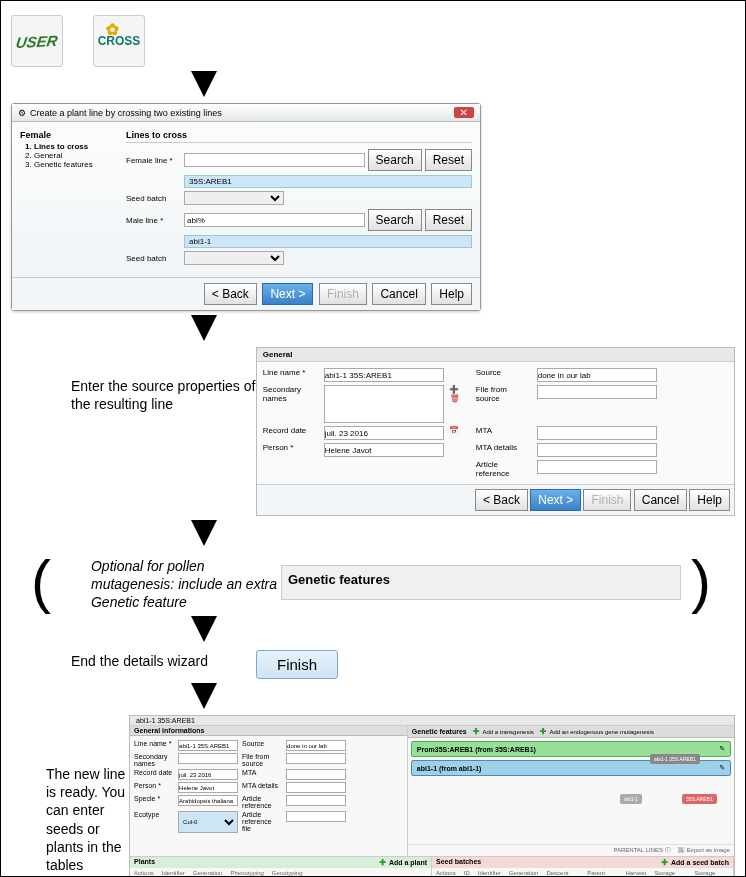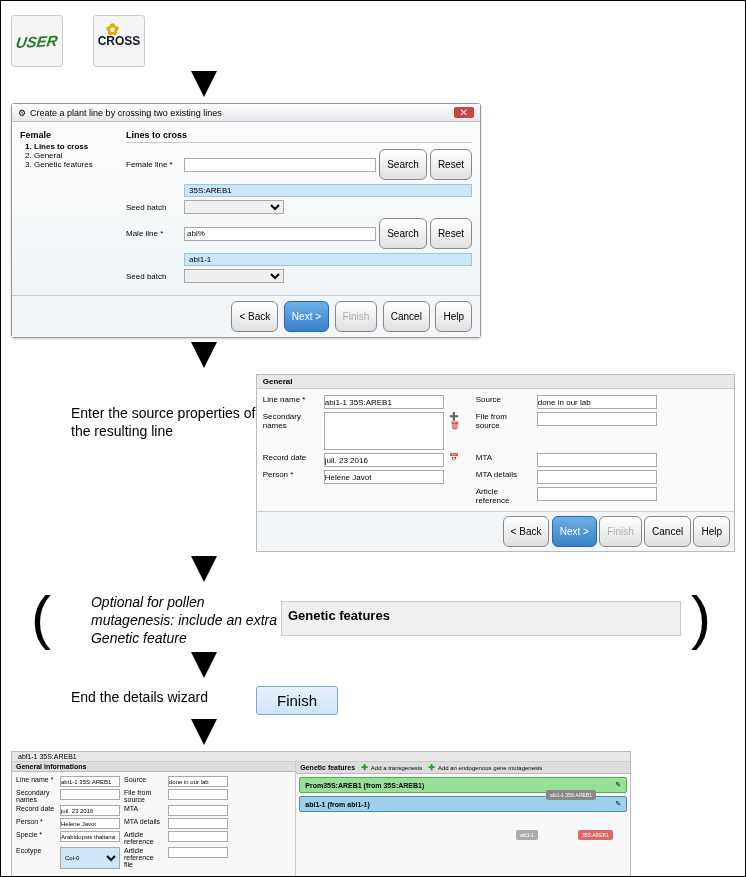--- a/index.html
+++ b/index.html
@@ -3,38 +3,38 @@
 <meta charset="utf-8">
 <style>
 *{box-sizing:border-box;margin:0;padding:0;font-family:Arial,sans-serif}
 body{background:#fff;width:746px;height:877px;padding:10px;position:relative;border:1px solid #000}
 .row{display:flex;align-items:flex-start;margin-bottom:4px}
 .step-label{width:245px;font-size:14px;line-height:1.3;padding-left:60px;padding-top:4px}
 .step-label.italic{font-style:italic;padding-left:40px;width:230px}
 .arrow{width:0;height:0;border-left:13px solid transparent;border-right:13px solid transparent;border-top:26px solid #000;margin-left:180px;margin-bottom:6px;margin-top:2px}
 .icon-box{width:52px;height:52px;background:#f5f5f5;border:1px solid #ccc;border-radius:3px;display:inline-flex;align-items:center;justify-content:center;margin-right:30px}
 .icon-user{font-weight:bold;font-size:15px;color:#2a7a2a;transform:skew(-8deg,-3deg);font-style:italic}
-.icon-cross{font-weight:bold;font-size:12px;color:#0f172a;position:relative}
+.icon-cross{font-weight:bold;font-size:12px;color:#0f766e;position:relative}
 .icon-cross::before{content:'✿';color:#e6a800;position:absolute;top:-14px;left:8px;font-size:16px}
 .dlg{background:linear-gradient(#fdfdfd,#eef3f6);border:1px solid #999;border-radius:3px;font-size:9px;width:470px;box-shadow:0 1px 3px rgba(0,0,0,.2)}
 .dlg-title{background:linear-gradient(#fff,#e4e8ec);padding:3px 6px;border-bottom:1px solid #bbb;display:flex;align-items:center;justify-content:space-between}
 .dlg-title .t{display:flex;align-items:center;gap:4px}
 .dlg-title .x{background:#c44;color:#fff;padding:0 6px;border-radius:2px;font-size:10px}
 .dlg-body{display:flex;padding:8px;min-height:140px}
 .steps-col{width:100px;padding-right:6px}
 .steps-col b{font-size:9px}
 .steps-col ol{list-style:decimal;padding-left:14px;font-size:8px;margin-top:2px}
 .form-col{flex:1;padding-left:6px}
 .form-col h4{font-size:9px;border-bottom:1px solid #ccc;margin-bottom:6px;padding-bottom:2px}
 .frow{display:flex;align-items:center;margin-bottom:4px;gap:3px}
 .frow label{width:55px;font-size:8px}
 .frow input,.frow select{height:14px;border:1px solid #aaa;font-size:8px;padding:0 2px}
 .frow .wide{flex:1}
 .frow .mid{width:100px}
-.btn{background:linear-gradient(#fff,#e0e0e0);border:1px solid #888;border-radius:6px;padding:9px 7px;font-size:10px;cursor:pointer}
+.btn{background:linear-gradient(#fff,#e0e0e0);border:1px solid #888;border-radius:0;padding:3px 7px;font-size:12px;cursor:pointer}
 .btn.next{background:linear-gradient(#6ab0e8,#3a80c8);color:#fff;border-color:#2a6aa8}
 .dlg-footer{border-top:1px solid #ccc;padding:5px 8px;text-align:right;background:#f3f6f8}
 .dlg-footer .btn{margin-left:3px}
 .sel-hint{background:#cde6f7;font-size:8px;padding:1px 4px;margin-left:58px;margin-bottom:3px;border:1px solid #9cc}
 .panel2{border:1px solid #bbb;width:480px;font-size:8px;background:#fafafa}
 .panel2 .hdr{background:#e8e8e8;padding:2px 6px;border-bottom:1px solid #ccc;font-weight:bold}
 .panel2 .bd{padding:6px;display:grid;grid-template-columns:55px 120px 20px 55px 120px;gap:3px 6px;align-items:start}
 .panel2 .bd label{font-size:8px}
 .panel2 .bd input,.panel2 .bd textarea,.panel2 .bd select{border:1px solid #aaa;font-size:8px;width:100%;height:14px}
 .panel2 .bd textarea{height:38px;resize:none}
@@ -194,20 +194,21 @@
 
 <div class="row">
   <div class="step-label">End the details wizard</div>
   <div style="padding-top:2px">
     <button class="finish-btn">Finish</button>
   </div>
 </div>
 <div class="arrow"></div>
 
 <div class="row">
+  <div class="step-label" style="padding-top:50px;padding-left:35px;width:120px">The new line is ready. You can enter seeds or plants in the tables</div>
   <div class="result">
     <div class="tab">abi1-1 35S:AREB1</div>
     <div class="split">
       <div class="left">
         <div class="sect-h">General informations</div>
         <div class="sect-b">
           <label>Line name *</label>
             <input value="abi1-1 35S:AREB1" style="">
           <label>Source</label>
             <input value="done in our lab" style="">

